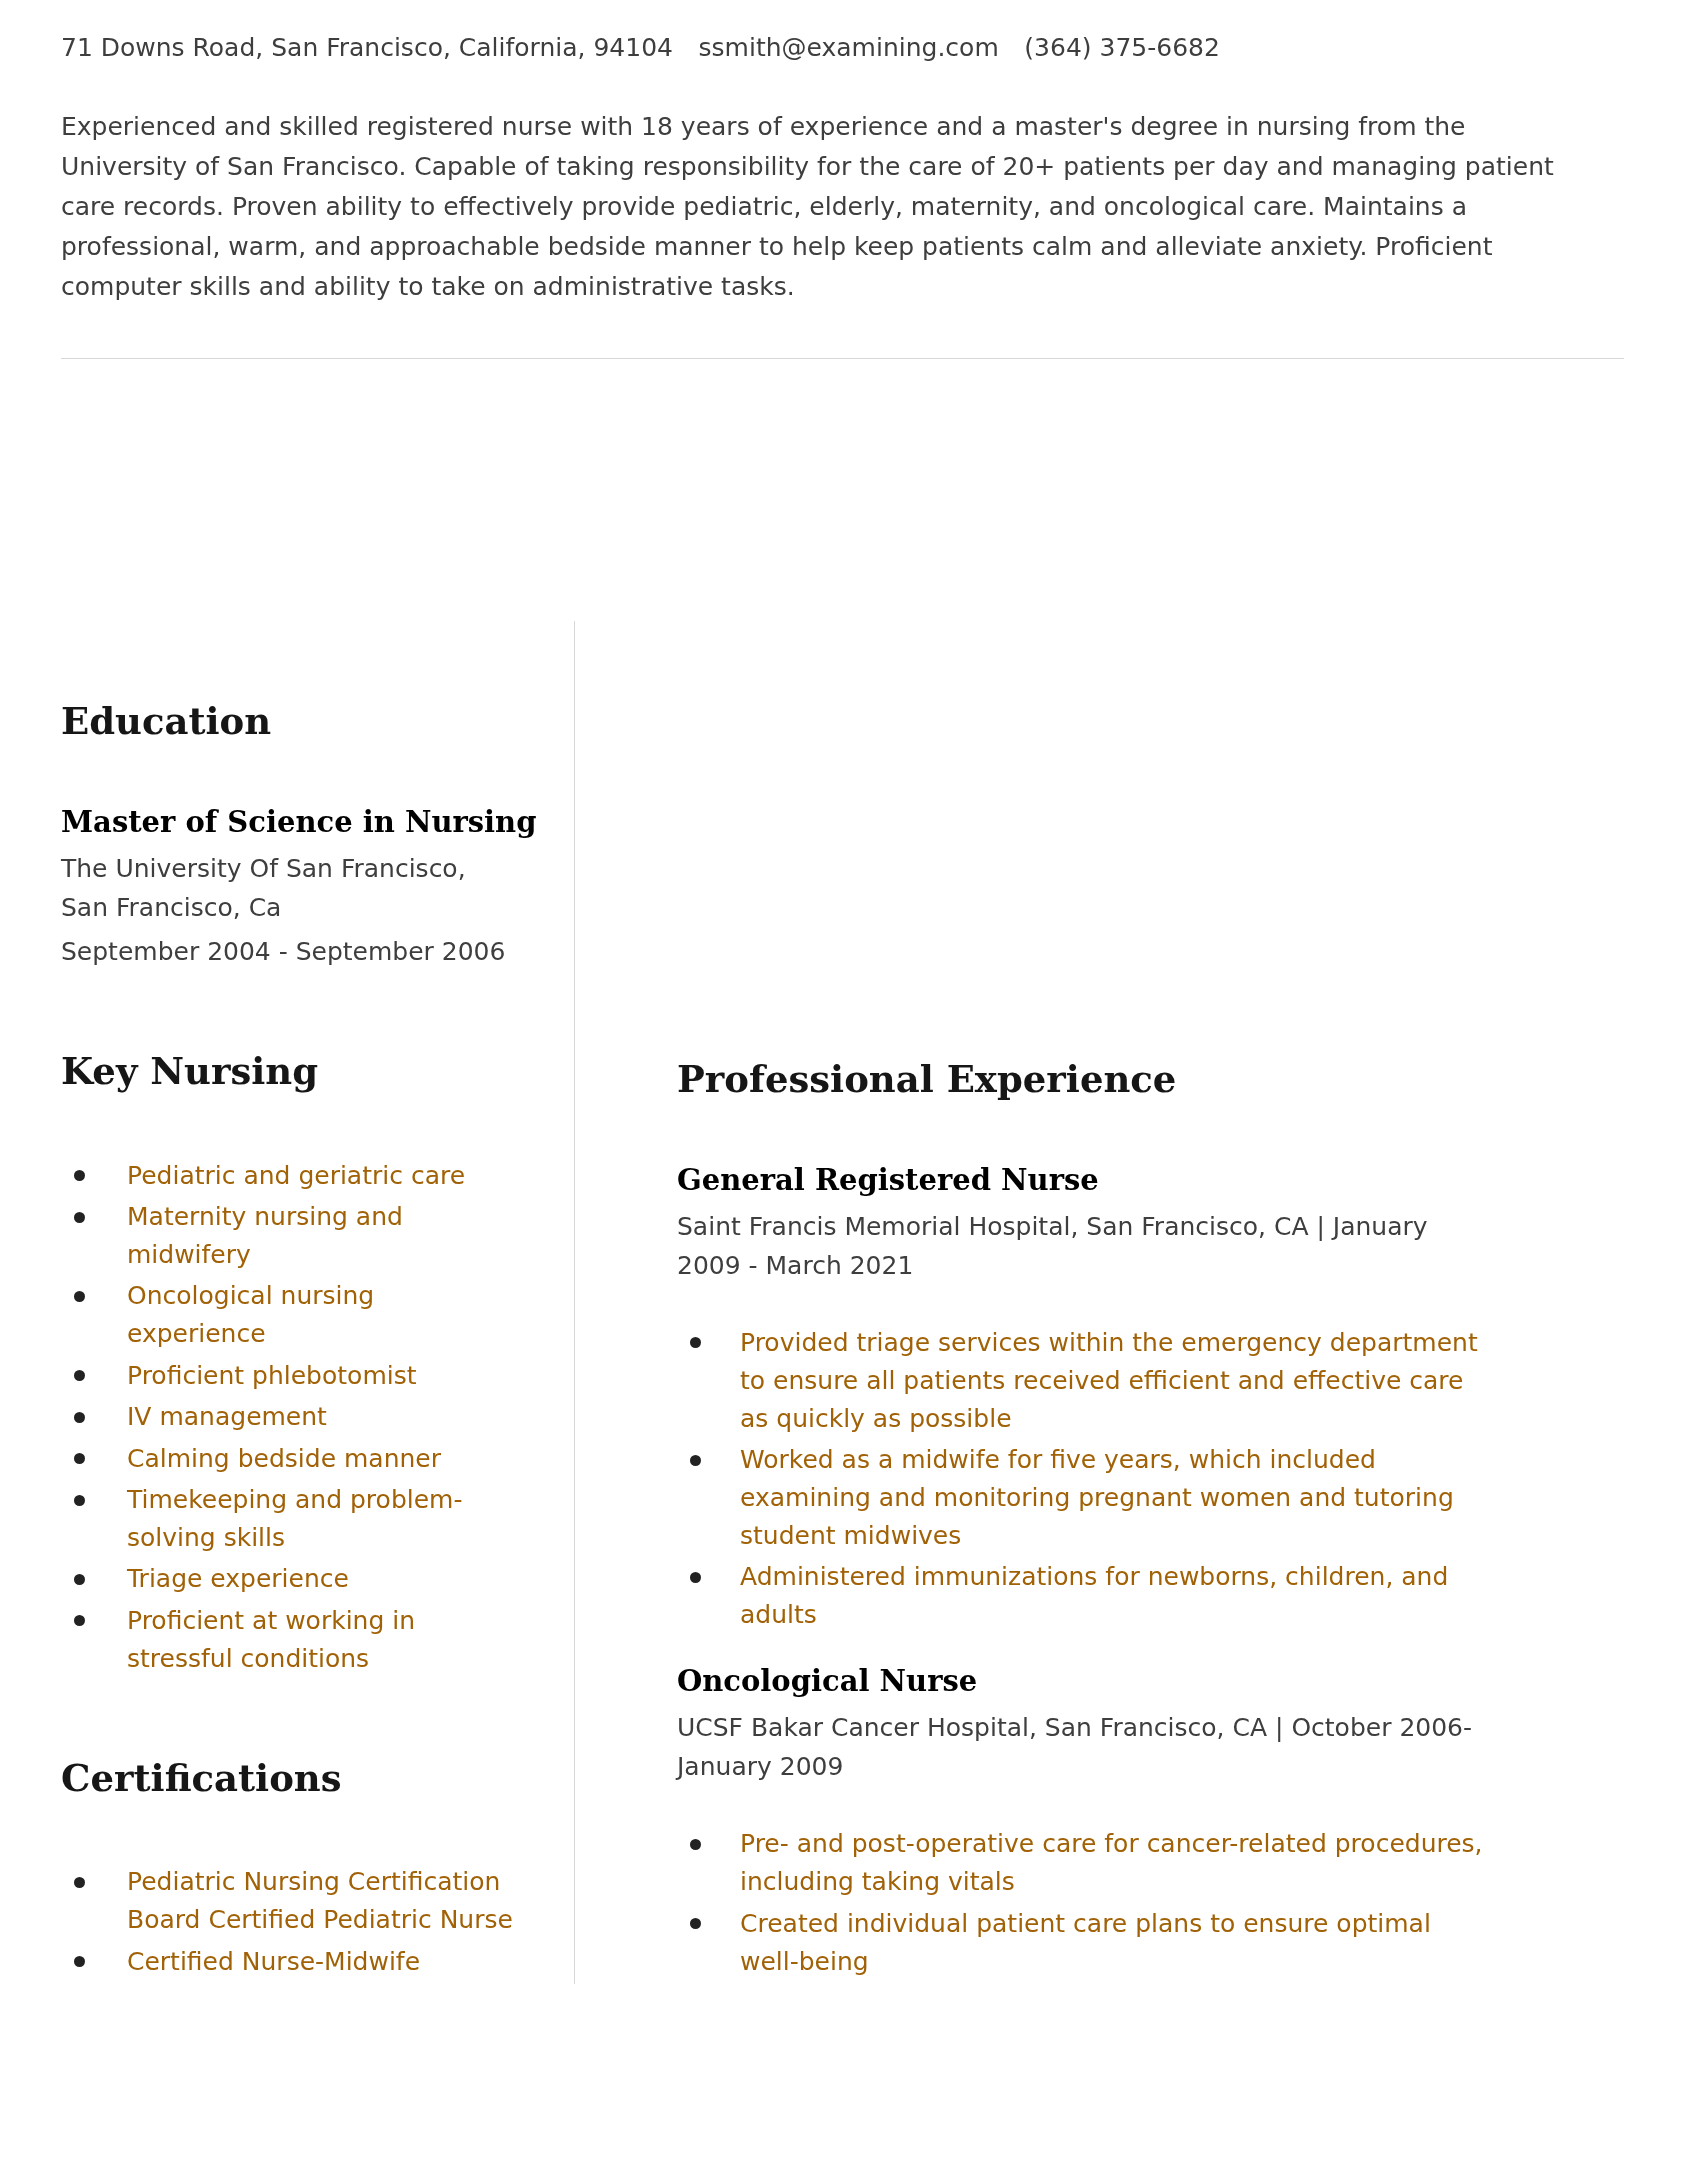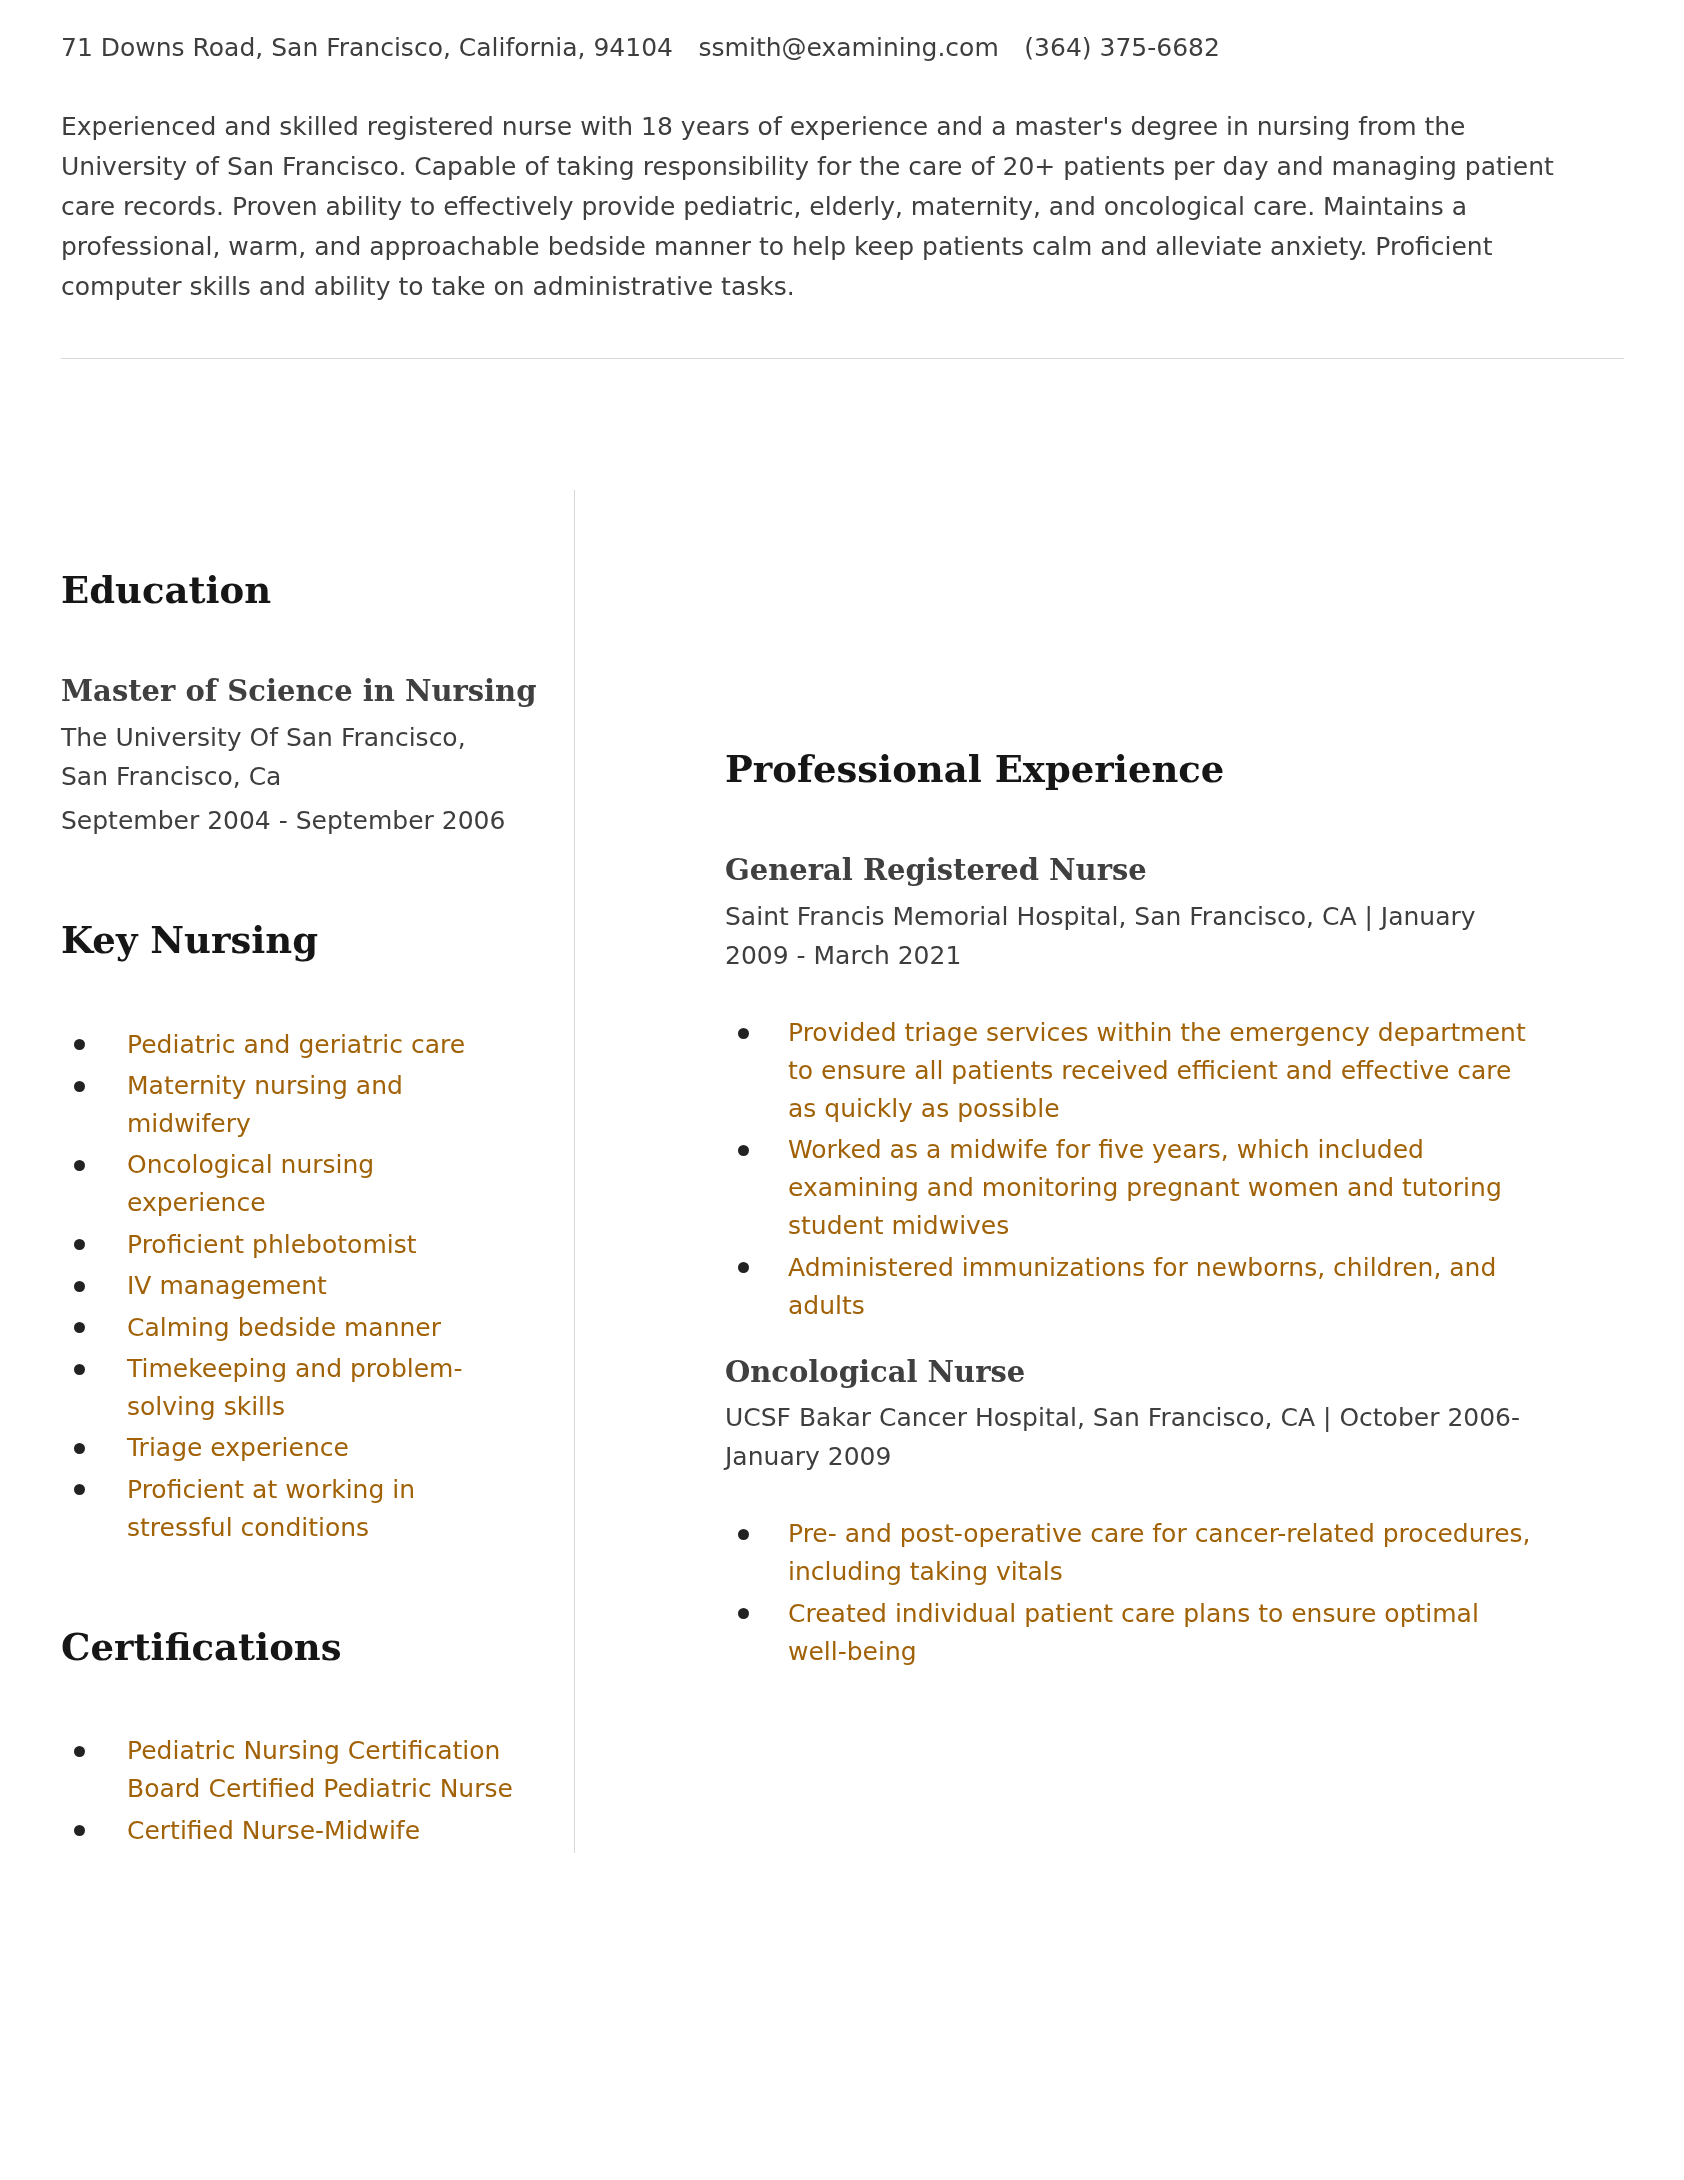--- a/index.html
+++ b/index.html
@@ -44,22 +44,21 @@
     font-size: 25px;
     line-height: 40px;
     color: #3e3e3e;
   }
   
   .columns {
     display: flex;
     margin-top: 51px;
     border-top: 1.7px solid #d8d8d8;
     min-height: 1625px;
-    align-items: center;
-    gap: 48px;
+    align-items: flex-end;
   }
   .col-left {
     width: 514px;
     flex: 0 0 514px;
     border-right: 1.7px solid #d8d8d8;
     box-sizing: border-box;
   }
   .col-right {
     flex: 1 1 auto;
     padding-left: 102px;
@@ -72,21 +71,21 @@
     font-size: 37px;
     line-height: 1.2;
     color: #161616;
   }
   h3.entry-title {
     margin: 0;
     font-family: "DejaVu Serif", serif;
     font-weight: 700;
     font-size: 29px;
     line-height: 1.25;
-    color: #404040;
+    color: #000000;
   }
   p.detail {
     margin: 8.5px 0 0 0;
     font-size: 25px;
     line-height: 39px;
     color: #3e3e3e;
   }
   p.pre { white-space: pre; }
   p.dates { margin-top: 5.1px; }
   

